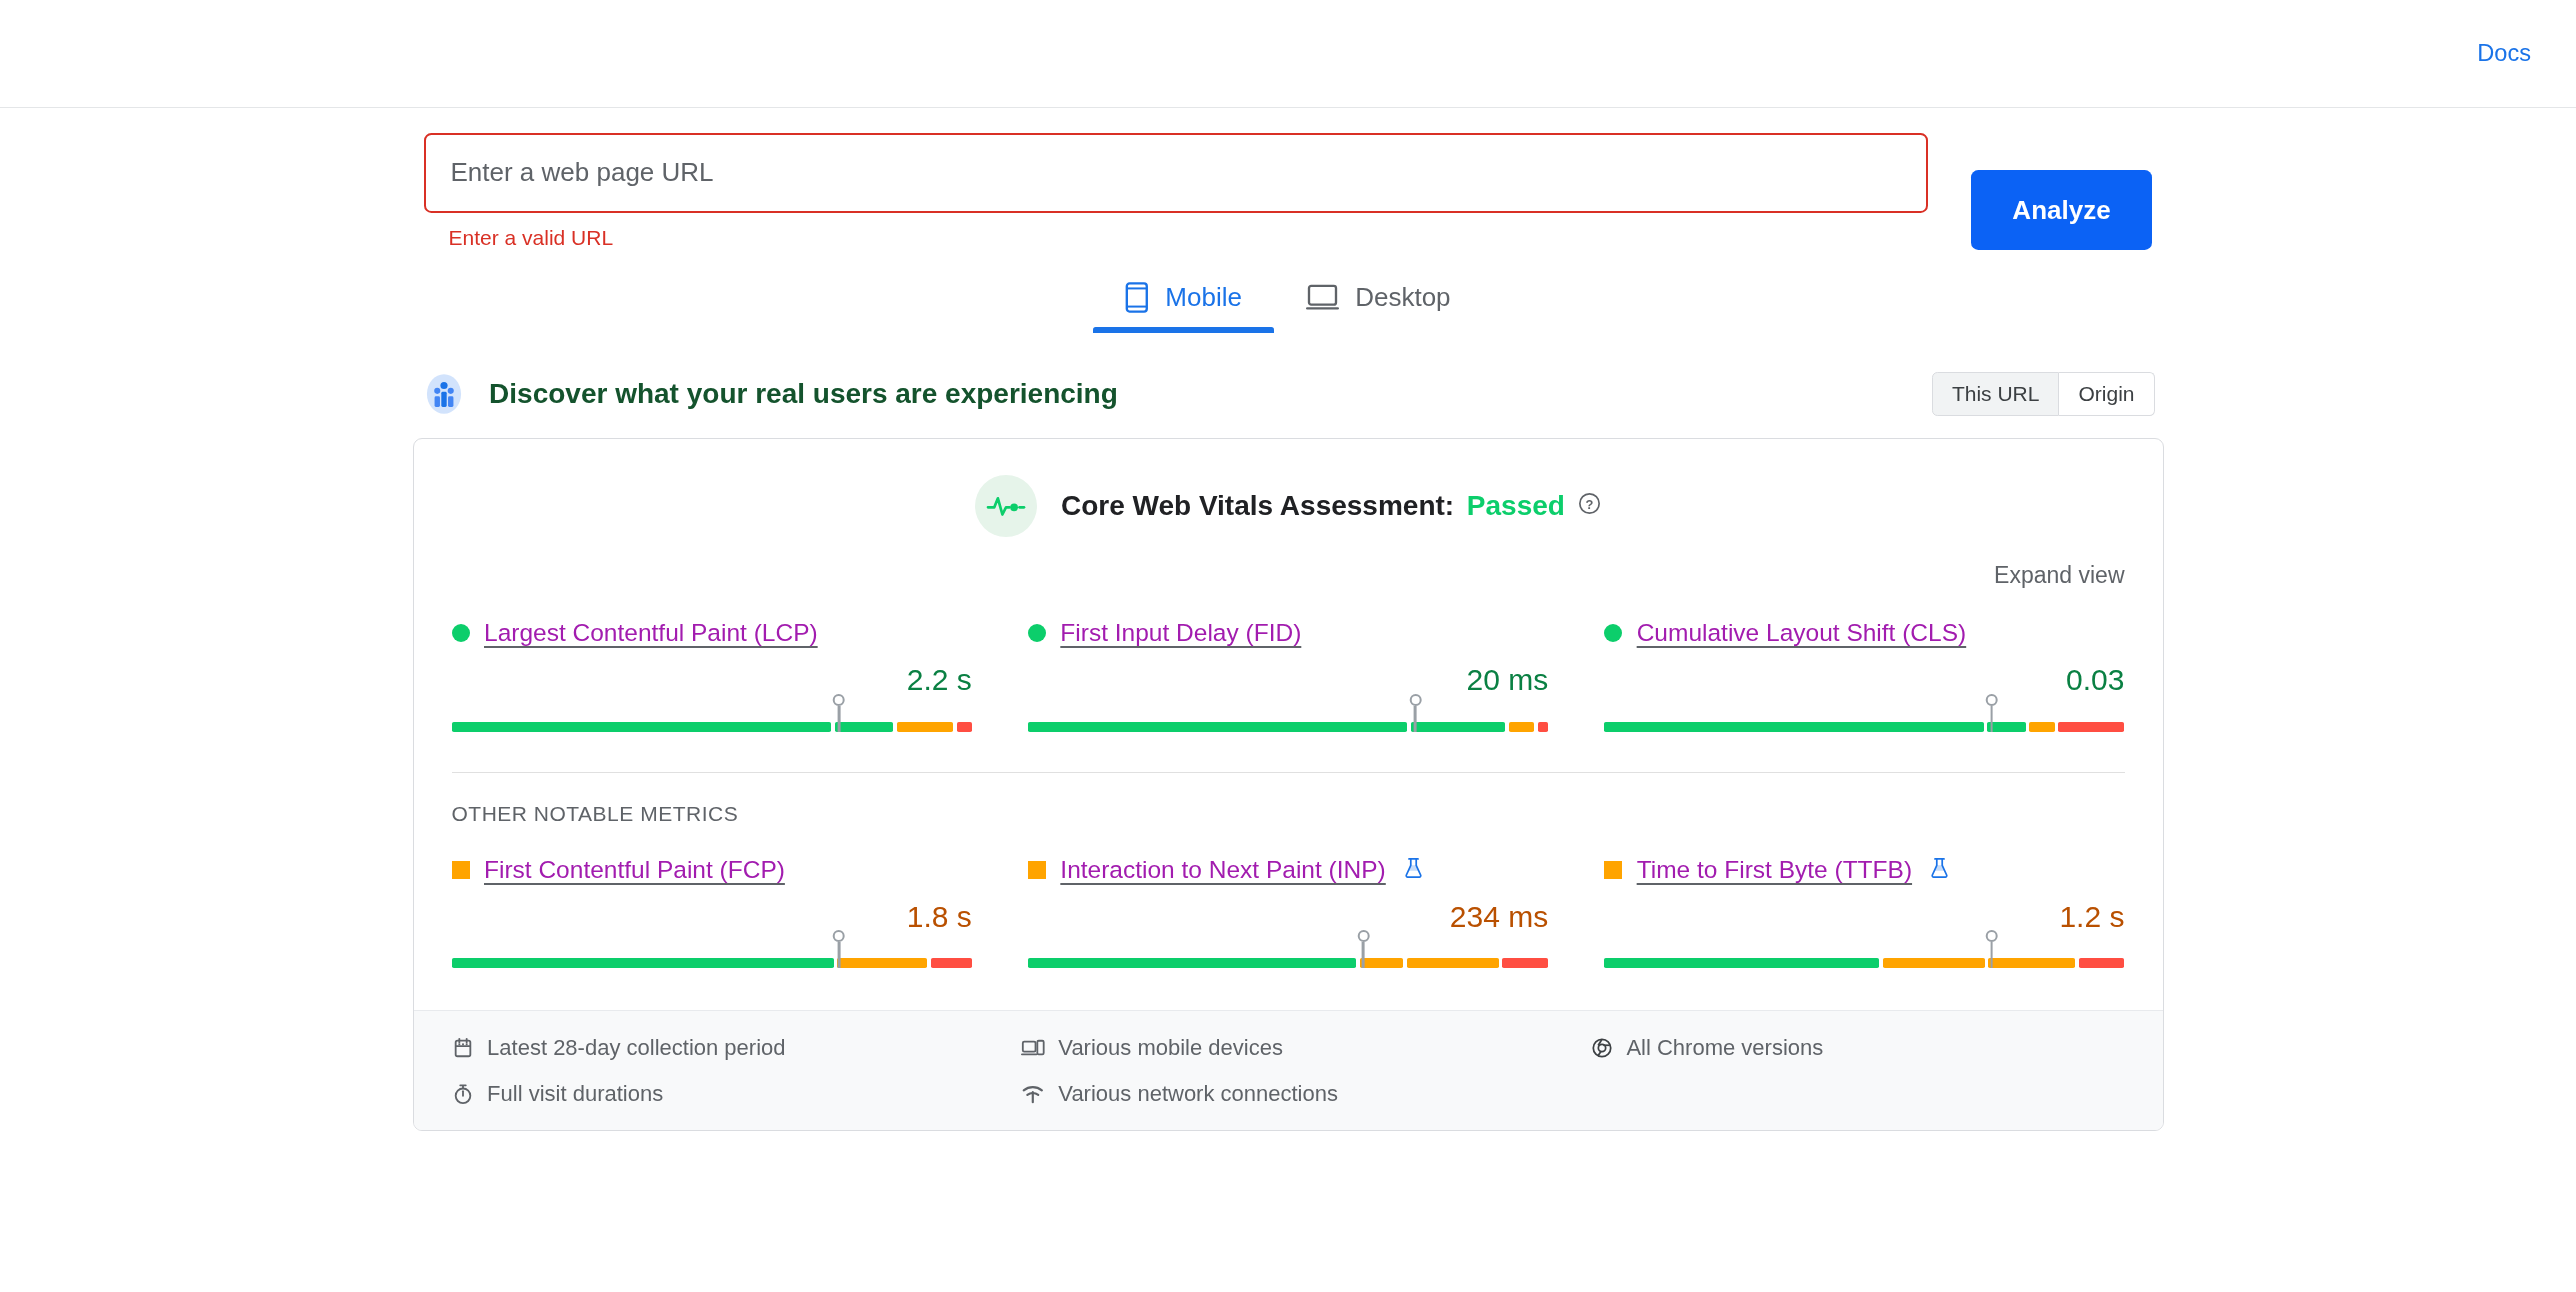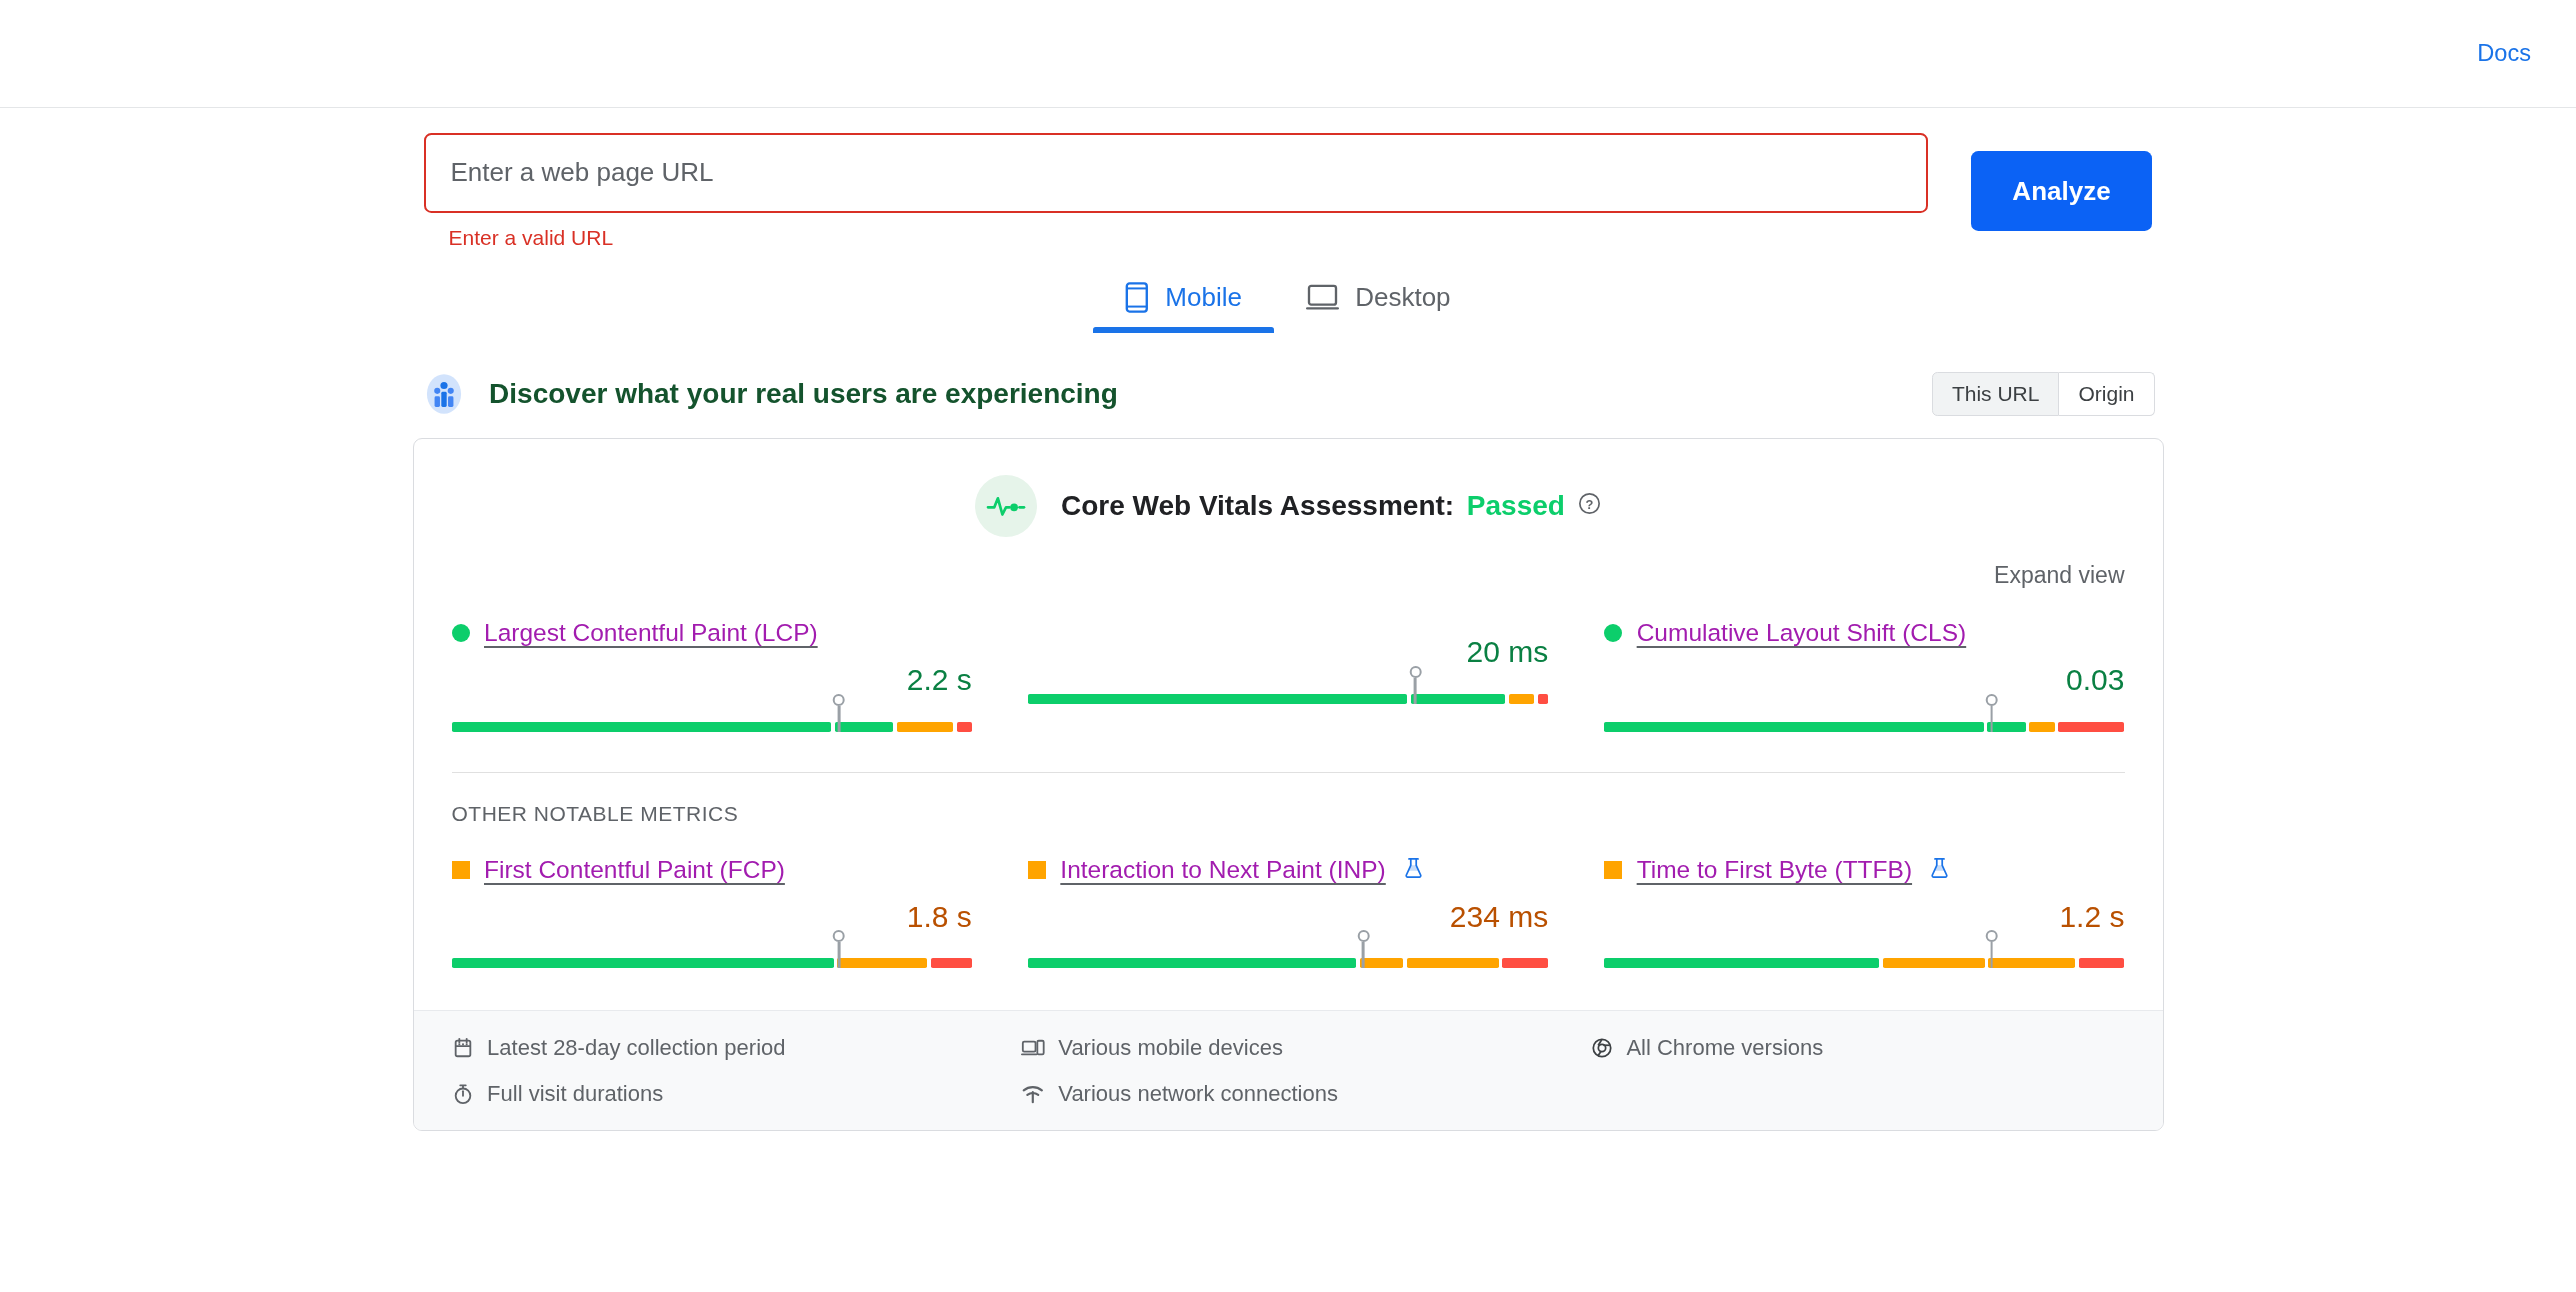--- a/index.html
+++ b/index.html
@@ -38,21 +38,21 @@
     cursor: pointer;
   }
 
   
   .form-area {
     position: relative;
     padding-top: 24.5px;
   }
   .form-row {
     display: flex;
-    align-items: center;
+    align-items: flex-end;
     justify-content: center;
     gap: 43px;
   }
   .url-field-wrap { width: 1504px; }
   .url-input {
     width: 100%;
     height: 80px;
     border: 2.7px solid #d93025;
     border-radius: 7.3px;
     padding: 0 24.5px;
@@ -407,20 +407,24 @@
           <span class="seg g" style="flex:74.5"></span>
           <span class="seg g" style="flex:11.5"></span>
           <span class="seg o" style="flex:11"></span>
           <span class="seg r" style="flex:3"></span>
         </div>
         <span class="pin" style="left:74.5%"></span>
       </div>
     </div>
 
     <div class="metric">
+      <div class="metric-head">
+        <span class="dot green"></span>
+        <span class="metric-name">First Input Delay (FID)</span>
+      </div>
       <div class="metric-value good">20 ms</div>
       <div class="bar-wrap">
         <div class="bar">
           <span class="seg g" style="flex:74.5"></span>
           <span class="seg g" style="flex:18.5"></span>
           <span class="seg o" style="flex:5"></span>
           <span class="seg r" style="flex:2"></span>
         </div>
         <span class="pin" style="left:74.5%"></span>
       </div>

